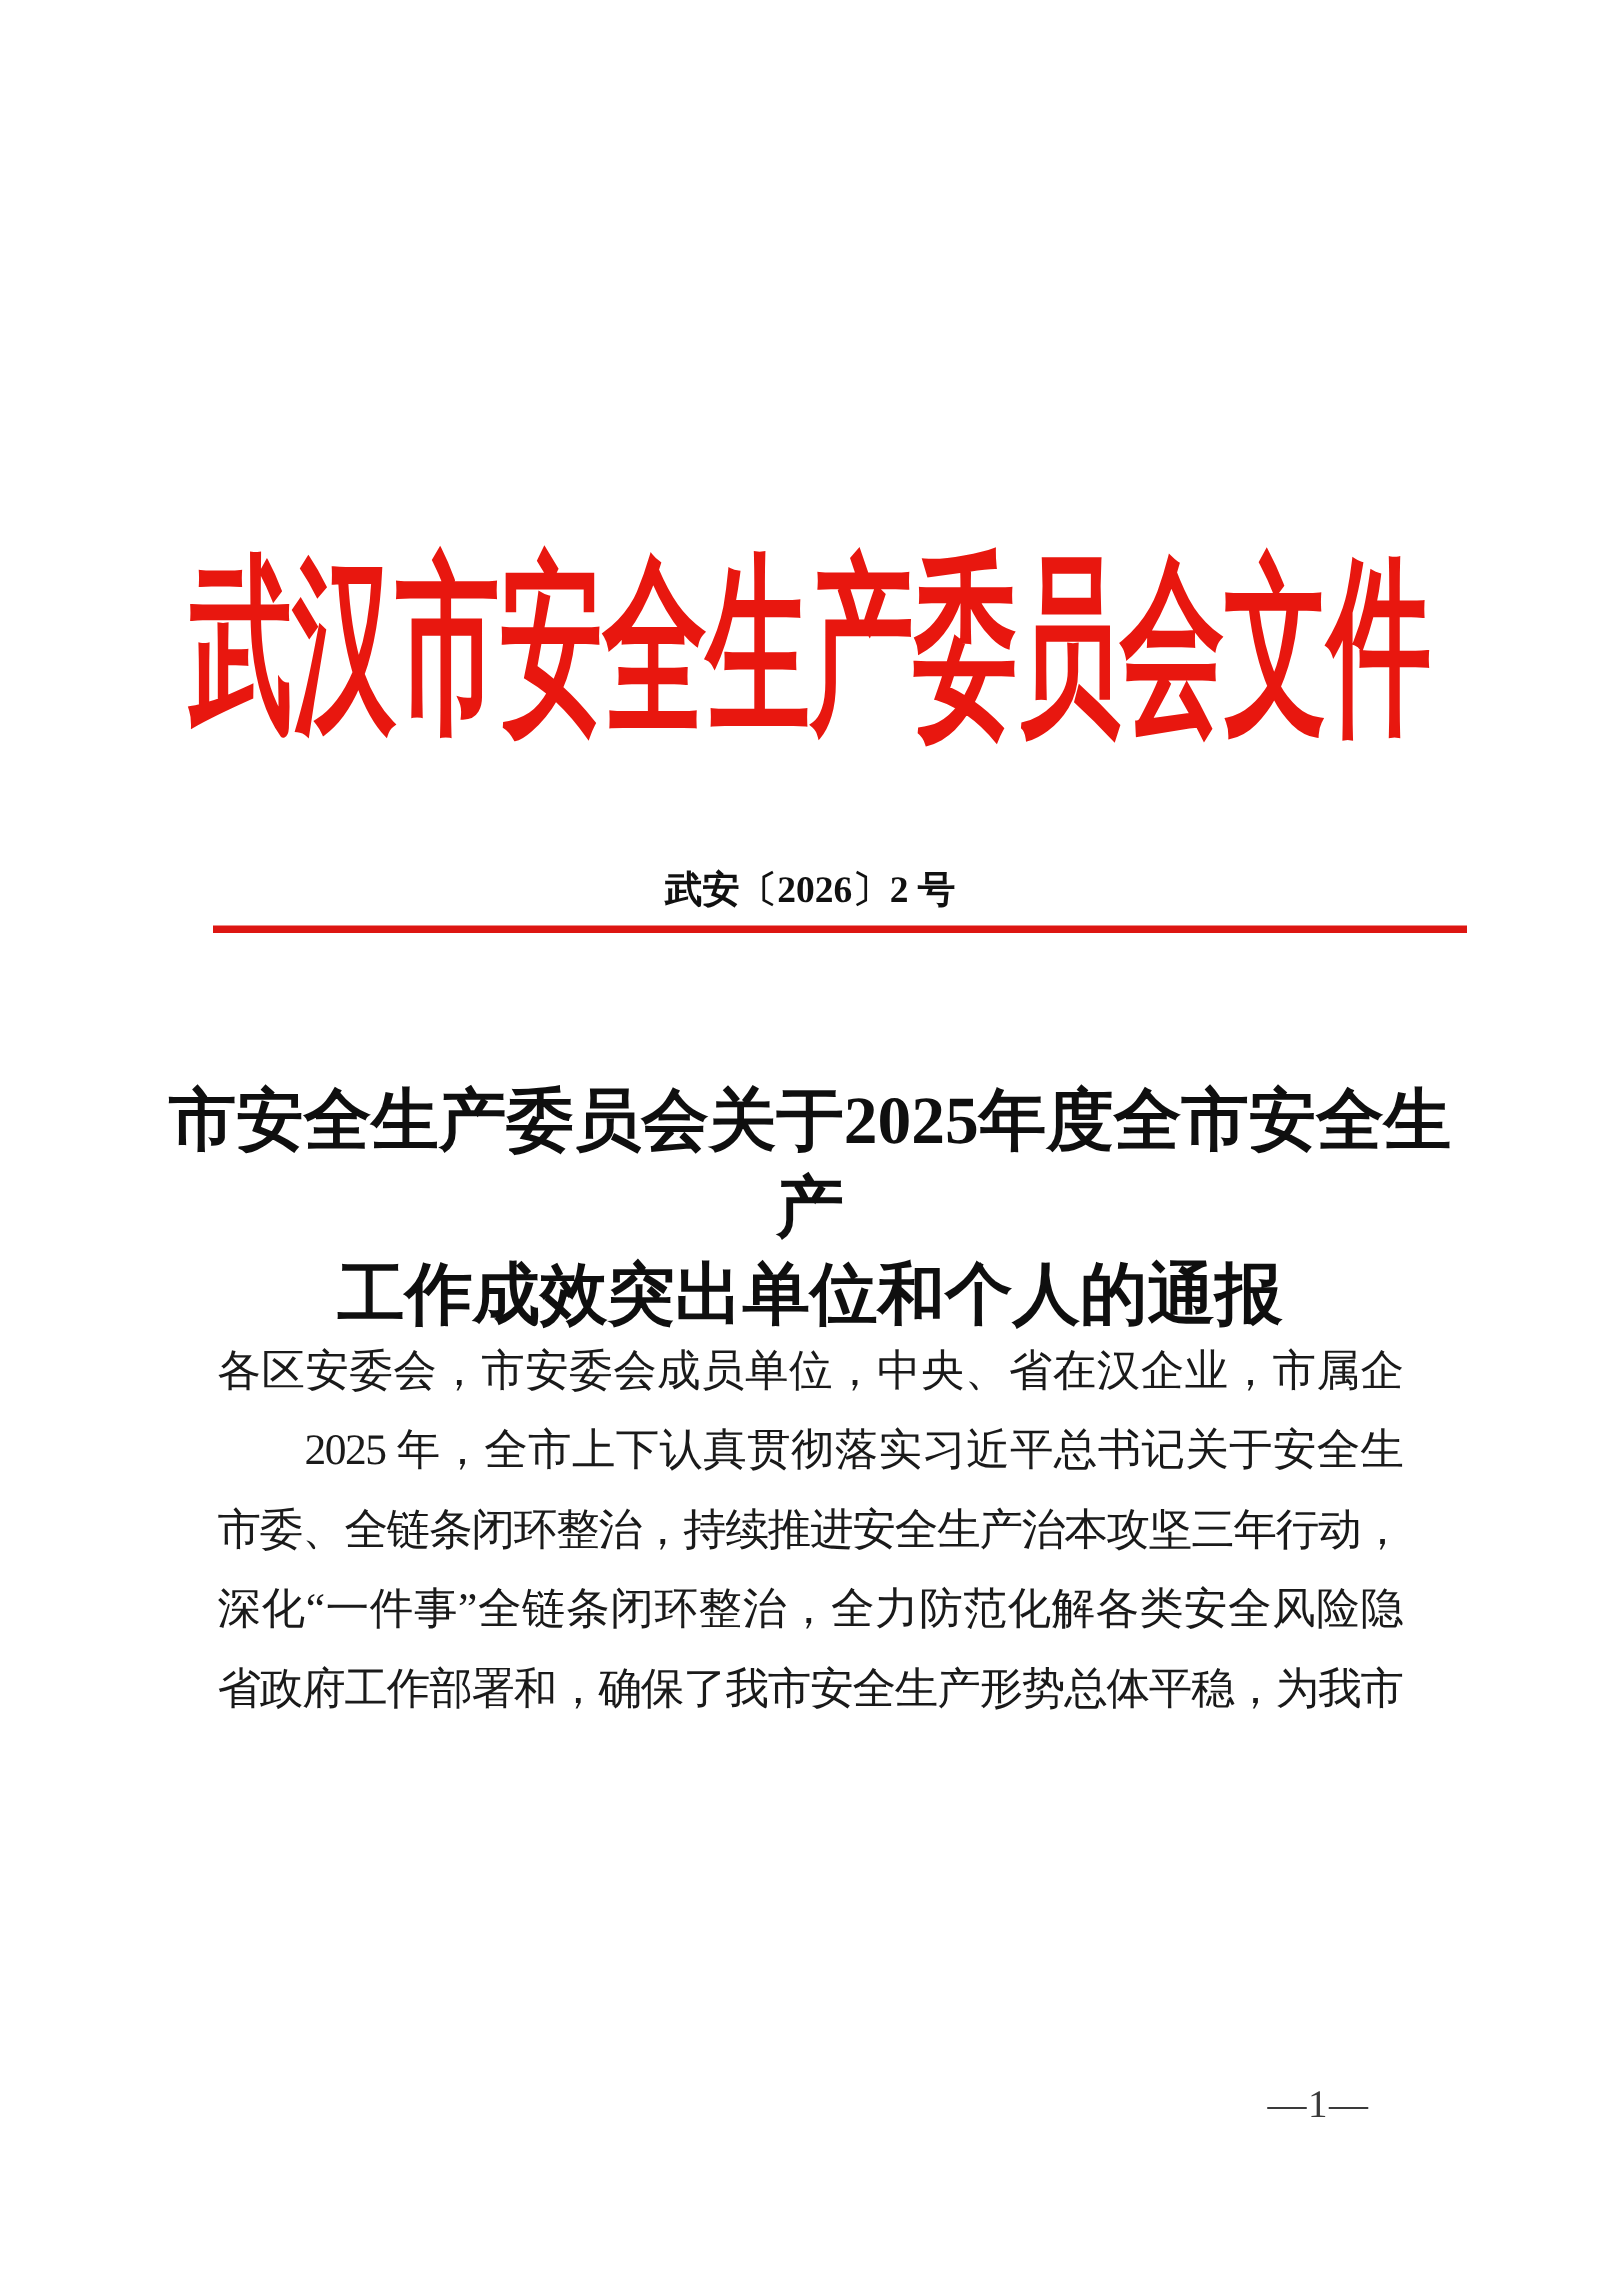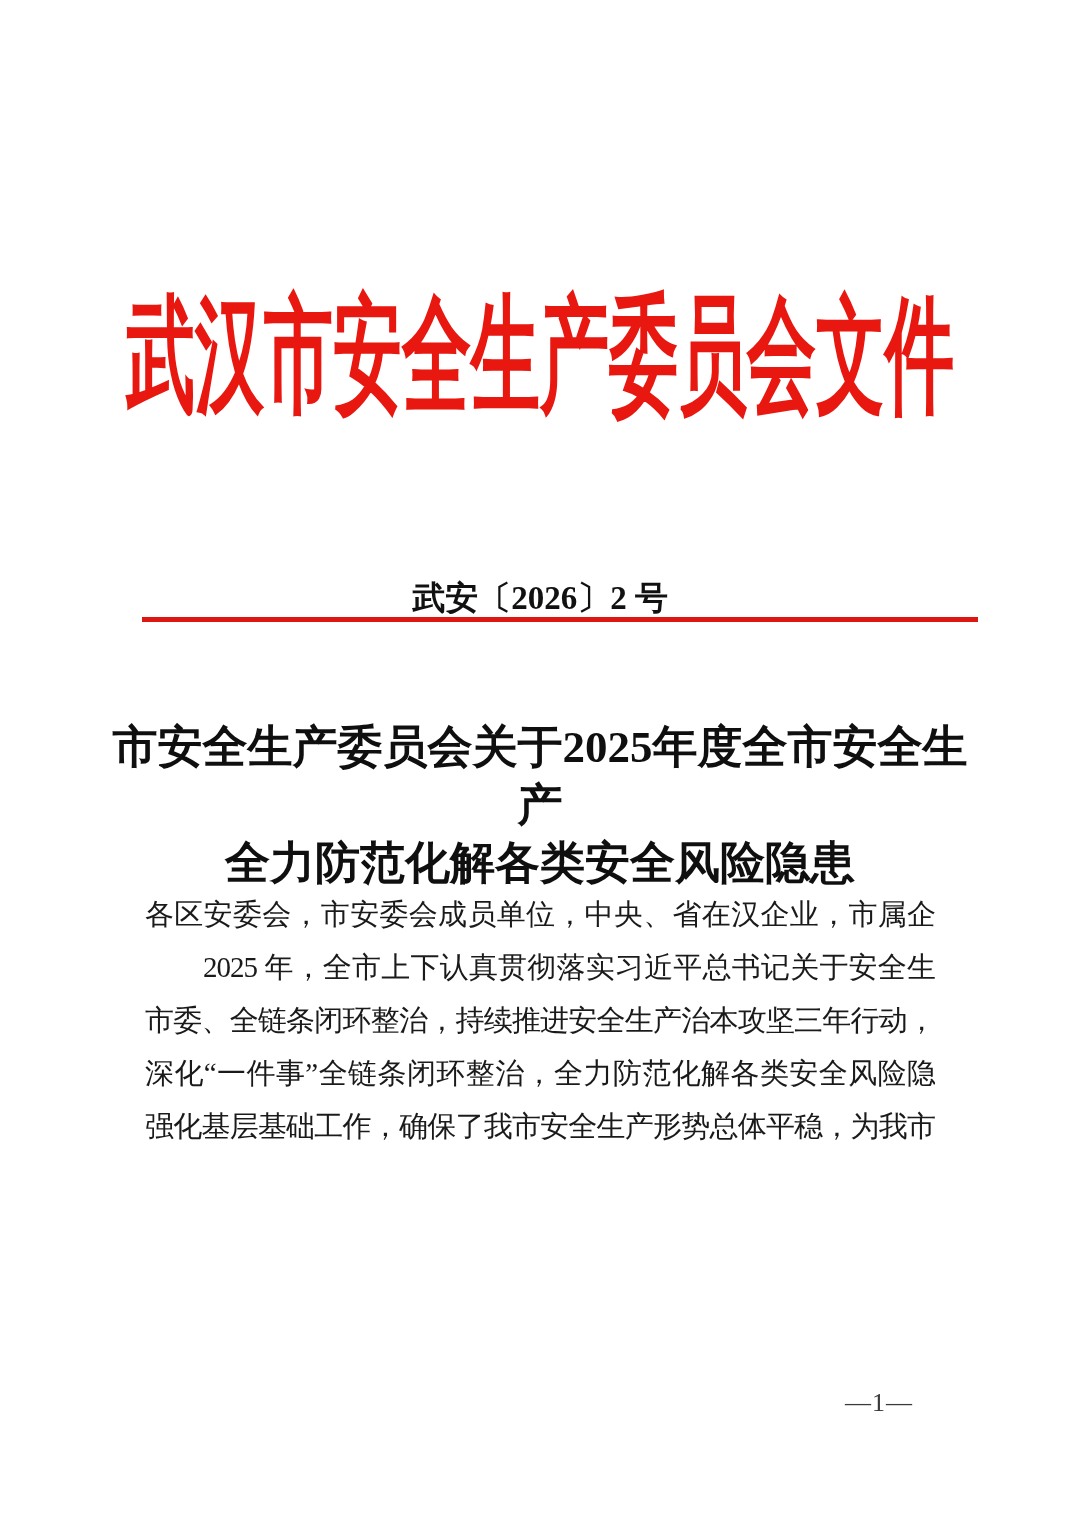--- a/index.html
+++ b/index.html
@@ -9,47 +9,47 @@
     width: 1080px;
     height: 1527px;
     background: #ffffff;
     overflow: hidden;
     font-family: "Liberation Serif", "DejaVu Serif", serif;
   }
 
   
   .red-header {
     position: absolute;
-    top: 310px;
+    top: 326px;
     left: 0;
     width: 100%;
     height: 152px;
     display: flex;
-    align-items: flex-start;
+    align-items: flex-end;
     justify-content: center;
   }
   .red-header-text {
     display: inline-block;
     color: #e8170f;
     font-weight: bold;
     font-size: 69px;
     white-space: nowrap;
     transform: scaleY(1.85);
     transform-origin: center;
     letter-spacing: 0;
   }
 
   
   .doc-number {
     position: absolute;
     top: 576px;
     left: 0;
     width: 100%;
     text-align: center;
-    font-size: 33px;
+    font-size: 25px;
     font-weight: bold;
     color: #111111;
   }
 
   
   .red-rule {
     position: absolute;
     top: 617px;
     left: 142px;
     width: 836px;
@@ -108,26 +108,26 @@
   <div class="red-header">
     <span class="red-header-text">武汉市安全生产委员会文件</span>
   </div>
 
   <div class="doc-number">武安〔2026〕2 号</div>
 
   <div class="red-rule"></div>
 
   <div class="doc-title">
     <div>市安全生产委员会关于2025年度全市安全生产</div>
-    <div>全力防范化解各类安全风险隐患</div>
+    <div>工作成效突出单位和个人的通报</div>
   </div>
 
   <div class="body-text">
     <div class="bline">各区安委会，市安委会成员单位，中央、省在汉企业，市属企业：</div>
     <div class="bline indent">2025 年，全市上下认真贯彻落实习近平总书记关于安全生产</div>
     <div class="bline">市委、全链条闭环整治，持续推进安全生产治本攻坚三年行动，</div>
     <div class="bline">深化“一件事”全链条闭环整治，全力防范化解各类安全风险隐患，</div>
-    <div class="bline">强化基层基础工作，确保了我市安全生产形势总体平稳，为我市</div>
+    <div class="bline">省政府工作部署和，确保了我市安全生产形势总体平稳，为我市</div>
   </div>
 
   <div class="page-number">—1—</div>
 
 </div>
 
 </body></html>

